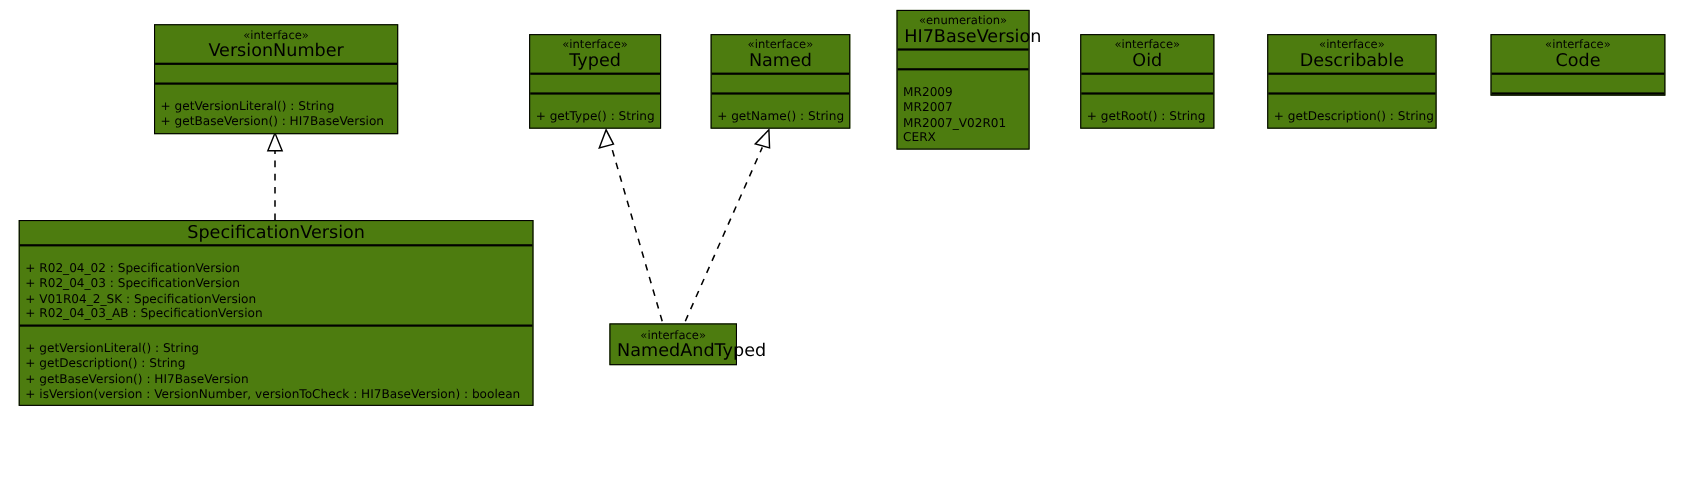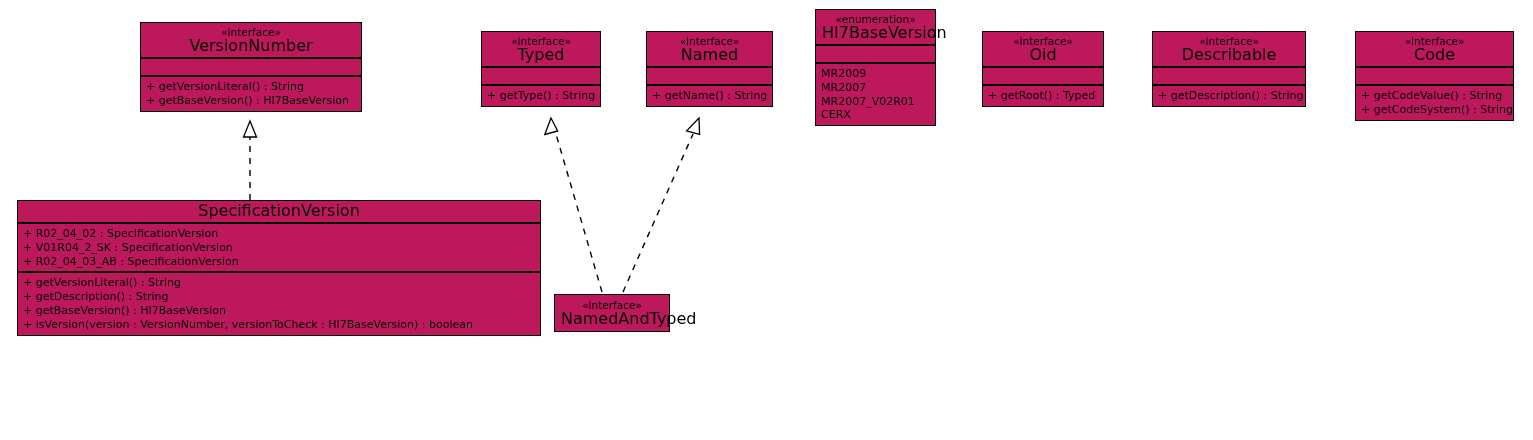--- a/index.html
+++ b/index.html
@@ -23,21 +23,21 @@
     left: 0;
     top: 0;
     width: 1533px;
     height: 440px;
     pointer-events: none;
   }
   .uml-class {
     position: absolute;
     box-sizing: border-box;
     border: 1px solid #000000;
-    background: #be185d;
+    background: #4d7c0f;
     font-size: 11px;
     line-height: 13px;
     color: #000000;
   }
   .uml-header {
     box-sizing: border-box;
     text-align: center;
     padding: 3px 6px 4px 6px;
     border-bottom: 1px solid #000000;
   }
@@ -52,21 +52,21 @@
   }
   .cls-name {
     display: block;
     font-size: 16px;
     line-height: 14px;
     white-space: nowrap;
   }
   .uml-attrs,
   .uml-ops {
     box-sizing: border-box;
-    padding: 3px 4px 3px 5px;
+    padding: 13px 4px 3px 5px;
     text-align: left;
   }
   .uml-attrs {
     border-bottom: 1px solid #000000;
   }
   .uml-attrs.empty {
     min-height: 14px;
     padding: 0;
     height: 18px;
   }
@@ -80,21 +80,21 @@
     line-height: 13.8px;
   }
   
   #cls-versionnumber { left: 140px; top: 22px;  width: 222px; }
   #cls-typed         { left: 481px; top: 31px;  width: 120px; }
   #cls-named         { left: 646px; top: 31px;  width: 127px; }
   #cls-hl7baseversion{ left: 815px; top: 9px;   width: 121px; }
   #cls-oid           { left: 982px; top: 31px;  width: 122px; }
   #cls-describable   { left: 1152px;top: 31px;  width: 154px; }
   #cls-code          { left: 1355px;top: 31px;  width: 159px; }
-  #cls-specversion   { left: 17px;  top: 200px; width: 524px; }
+  #cls-specversion   { left: 17px;  top: 200px; width: 468px; }
   #cls-namedandtyped { left: 554px; top: 294px; width: 116px; }
   #cls-namedandtyped .uml-header { border-bottom: none; padding: 4px 6px 5px 6px; }
 </style>
 </head>
 <body>
 
 <div id="diagram">
 
   <svg class="edges" viewBox="0 0 1533 440" xmlns="http://www.w3.org/2000/svg">
 
@@ -162,53 +162,50 @@
     </div>
   </div>
 
   <div class="uml-class" id="cls-oid">
     <div class="uml-header thick">
       <span class="stereotype">«interface»</span>
       <span class="cls-name">Oid</span>
     </div>
     <div class="uml-attrs empty thick-bottom"></div>
     <div class="uml-ops">
-      <span class="feature">+ getRoot() : Typed</span>
+      <span class="feature">+ getRoot() : String</span>
     </div>
   </div>
 
   <div class="uml-class" id="cls-describable">
     <div class="uml-header thick">
       <span class="stereotype">«interface»</span>
       <span class="cls-name">Describable</span>
     </div>
     <div class="uml-attrs empty thick-bottom"></div>
     <div class="uml-ops">
       <span class="feature">+ getDescription() : String</span>
     </div>
   </div>
 
   <div class="uml-class" id="cls-code">
     <div class="uml-header thick">
       <span class="stereotype">«interface»</span>
       <span class="cls-name">Code</span>
     </div>
     <div class="uml-attrs empty thick-bottom"></div>
-    <div class="uml-ops">
-      <span class="feature">+ getCodeValue() : String</span>
-      <span class="feature">+ getCodeSystem() : String</span>
-    </div>
   </div>
 
   <div class="uml-class" id="cls-specversion">
     <div class="uml-header thick">
       <span class="cls-name">SpecificationVersion</span>
     </div>
     <div class="uml-attrs thick-bottom">
       <span class="feature">+ R02_04_02 : SpecificationVersion</span>
+      <span class="feature">+ R02_04_03 : SpecificationVersion</span>
       <span class="feature">+ V01R04_2_SK : SpecificationVersion</span>
       <span class="feature">+ R02_04_03_AB : SpecificationVersion</span>
     </div>
     <div class="uml-ops">
       <span class="feature">+ getVersionLiteral() : String</span>
       <span class="feature">+ getDescription() : String</span>
       <span class="feature">+ getBaseVersion() : HI7BaseVersion</span>
       <span class="feature">+ isVersion(version : VersionNumber, versionToCheck : HI7BaseVersion) : boolean</span>
     </div>
   </div>

